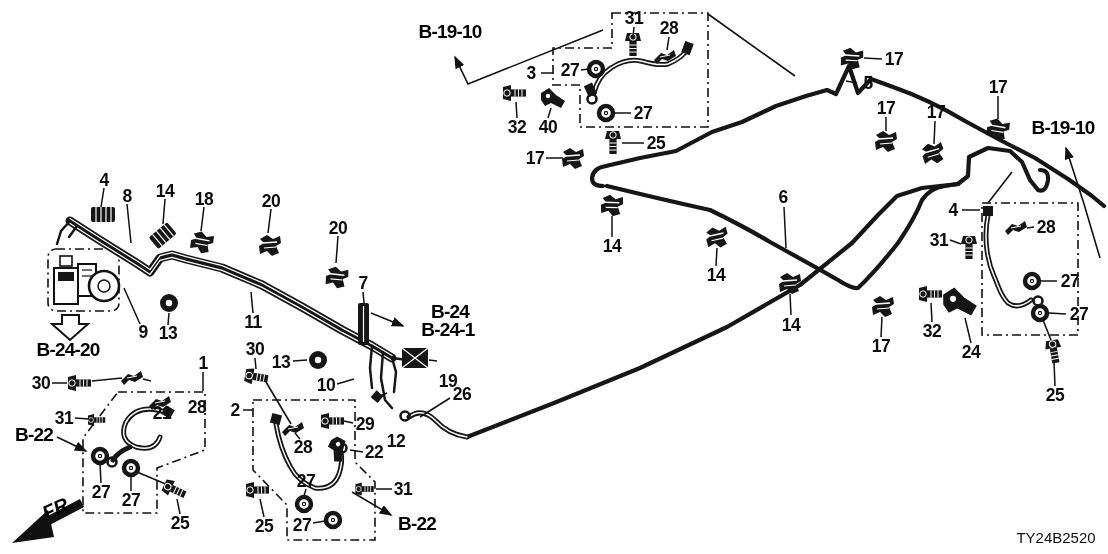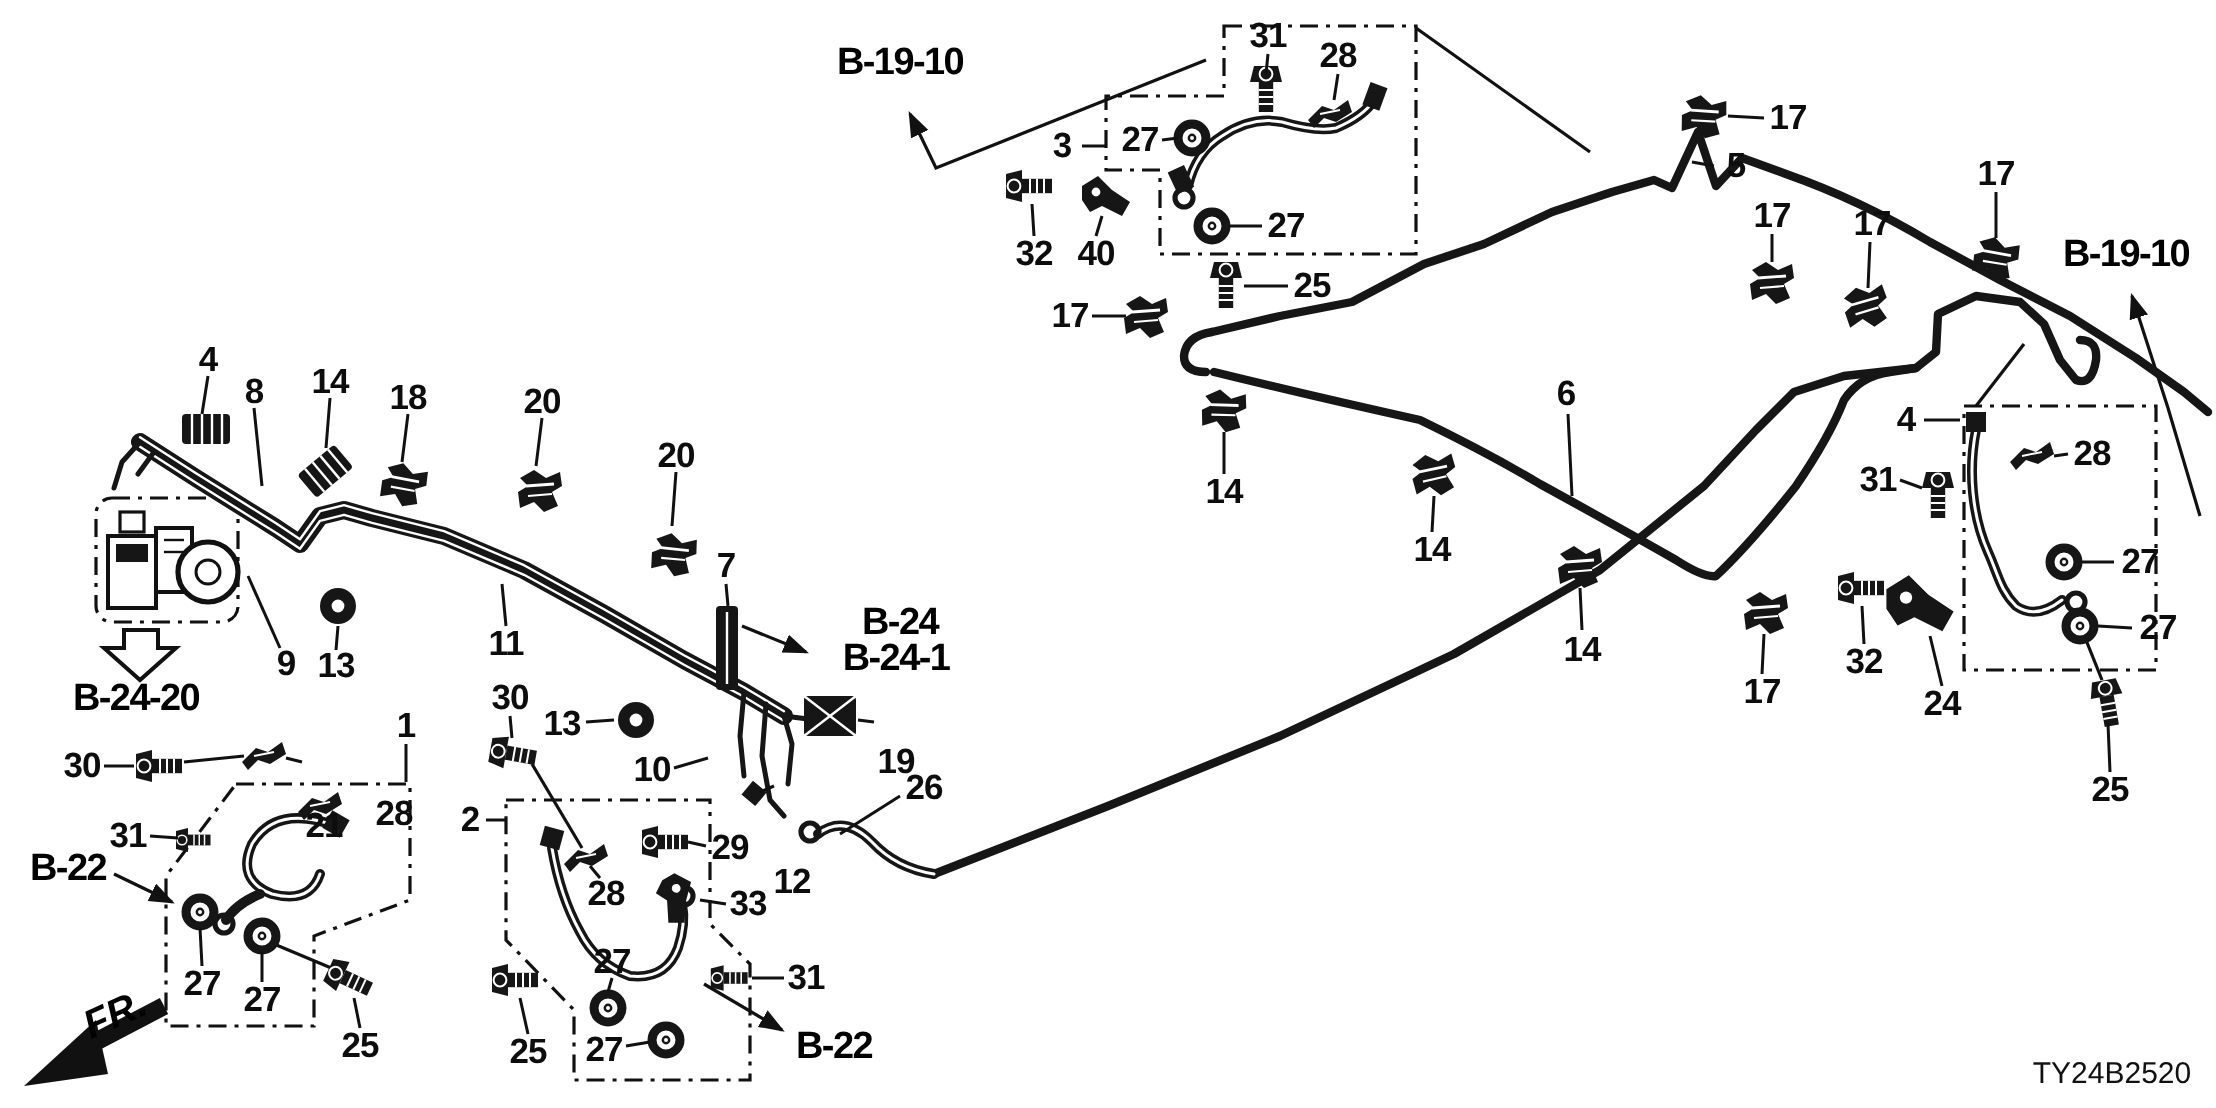--- a/index.html
+++ b/index.html
@@ -320,21 +320,21 @@
         <div class="callout" style="left: 971px; top: 352px;">24</div>
         <div class="callout" style="left: 1055px; top: 395px;">25</div>
         <div class="callout" style="left: 363px; top: 283px;">7</div>
         <div class="callout" style="left: 448px; top: 381px;">19</div>
         <div class="callout" style="left: 281px; top: 362px;">13</div>
         <div class="callout" style="left: 255px; top: 349px;">30</div>
         <div class="callout" style="left: 326px; top: 385px;">10</div>
         <div class="callout" style="left: 396px; top: 393px; margin-top: 48px;">12</div>
         <div class="callout" style="left: 462px; top: 394px;">26</div>
         <div class="callout" style="left: 365px; top: 424px;">29</div>
-        <div class="callout" style="left: 374px; top: 452px;">33</div>
+        <div class="callout" style="left: 374px; top: 452px;">22</div>
         <div class="callout" style="left: 303px; top: 447px;">28</div>
         <div class="callout" style="left: 235px; top: 410px;">2</div>
         <div class="callout" style="left: 306px; top: 481px;">27</div>
         <div class="callout" style="left: 403px; top: 489px;">31</div>
         <div class="callout" style="left: 302px; top: 525px;">27</div>
         <div class="callout" style="left: 264px; top: 526px;">25</div>
         <div class="callout" style="left: 143px; top: 332px;">9</div>
         <div class="callout" style="left: 168px; top: 333px;">13</div>
         <div class="callout" style="left: 253px; top: 322px;">11</div>
         <div class="callout" style="left: 41px; top: 383px;">30</div>

